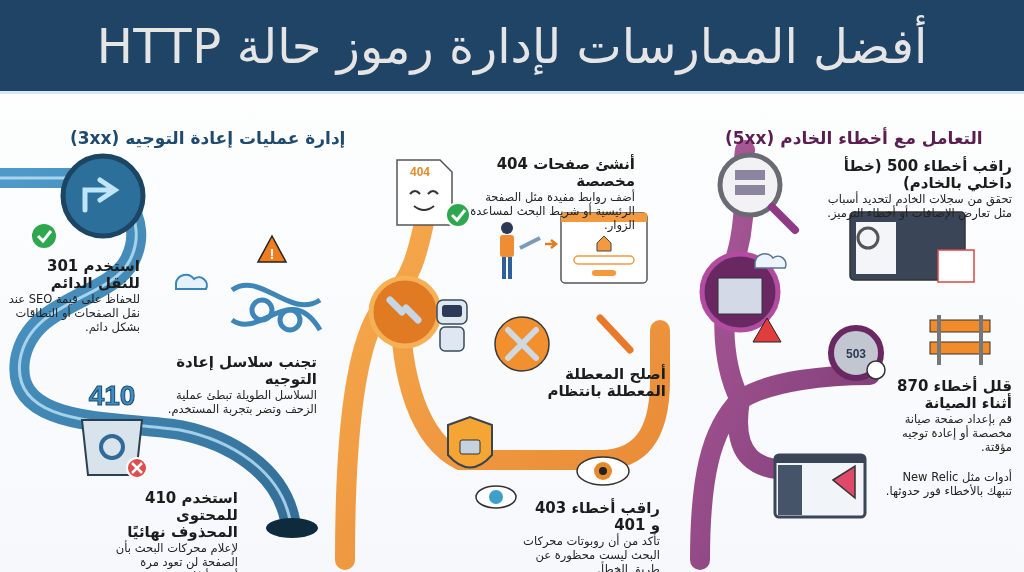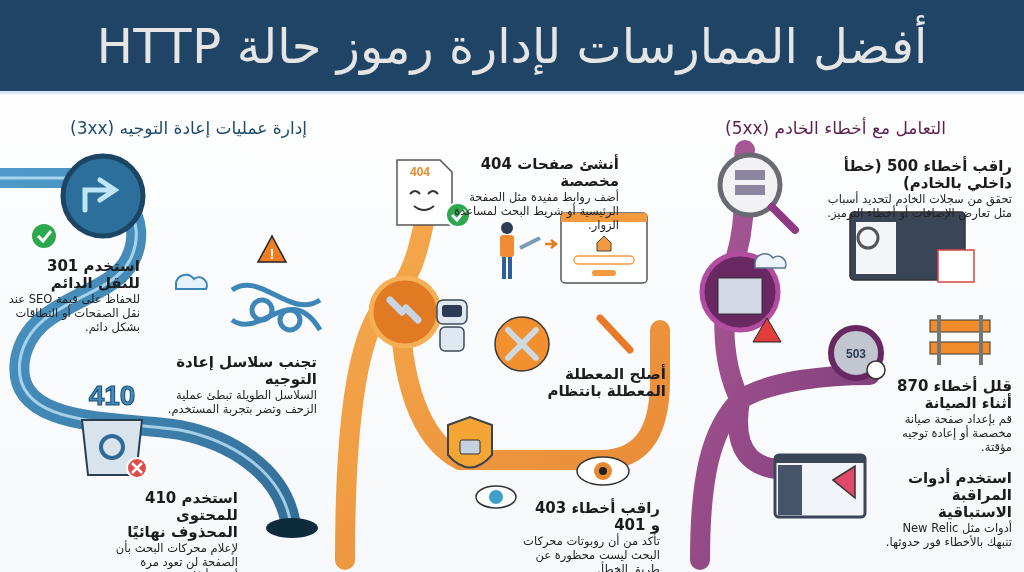--- a/index.html
+++ b/index.html
@@ -1,20 +1,20 @@
 <!DOCTYPE html>
 <html><head>
 <meta charset="utf-8">
 <style>
   *{box-sizing:border-box;margin:0;padding:0}
   html,body{width:1024px;height:572px;overflow:hidden;background:#fbfcfd;font-family:"DejaVu Sans","Liberation Sans",sans-serif}
   .stage{position:relative;width:1024px;height:572px;background:linear-gradient(180deg,#ffffff 0%,#f6f8fb 100%)}
   .header{position:absolute;left:0;top:0;width:1024px;height:94px;background:#1f4466;display:flex;align-items:center;justify-content:center;border-bottom:3px solid #d7e7f3}
   .header h1{color:#e5e5e5;font-size:48px;font-weight:normal;direction:rtl;letter-spacing:0.5px}
-  .sec-title{position:absolute;top:118px;font-size:17px;font-weight:normal;direction:rtl;text-align:right;white-space:nowrap}
+  .sec-title{position:absolute;top:128px;font-size:17px;font-weight:bold;direction:rtl;text-align:right;white-space:nowrap}
   .t3{left:70px;color:#1e4a6e}
   .t4{left:418px;color:#b45f1f}
   .t5{left:725px;color:#5b1f4f}
   .block{position:absolute;direction:rtl;text-align:right;color:#1c1c1c}
   .block .h{font-weight:bold;font-size:15px;line-height:17px}
   .block .d{font-size:11.5px;line-height:14px;color:#222}
   svg{position:absolute;left:0;top:0}
 </style>
 </head>
 <body>
@@ -147,38 +147,37 @@
   </div>
   <div class="block" style="left:165px;top:354px;width:152px">
     <div class="h">تجنب سلاسل إعادة التوجيه</div>
     <div class="d">السلاسل الطويلة تبطئ عملية الزحف وتضر بتجربة المستخدم.</div>
   </div>
   <div class="block" style="left:112px;top:490px;width:126px">
     <div class="h">استخدم 410 للمحتوى المحذوف نهائيًا</div>
     <div class="d">لإعلام محركات البحث بأن الصفحة لن تعود مرة أخرى أبدًا.</div>
   </div>
 
-  <div class="block" style="left:439px;top:156px;width:180px">
+  <div class="block" style="left:455px;top:156px;width:180px">
     <div class="h">أنشئ صفحات 404 مخصصة</div>
     <div class="d">أضف روابط مفيدة مثل الصفحة الرئيسية أو شريط البحث لمساعدة الزوار.</div>
   </div>
   <div class="block" style="left:542px;top:366px;width:124px">
     <div class="h">أصلح المعطلة المعطلة بانتظام</div>
   </div>
   <div class="block" style="left:522px;top:500px;width:138px">
     <div class="h">راقب أخطاء 403 و 401</div>
     <div class="d">تأكد من أن روبوتات محركات البحث ليست محظورة عن طريق الخطأ.</div>
   </div>
 
   <div class="block" style="left:820px;top:158px;width:192px">
     <div class="h">راقب أخطاء 500 (خطأ داخلي بالخادم)</div>
     <div class="d">تحقق من سجلات الخادم لتحديد أسباب مثل تعارض الإضافات أو أخطاء الترميز.</div>
   </div>
   <div class="block" style="left:880px;top:378px;width:132px">
     <div class="h">قلل أخطاء 870 أثناء الصيانة</div>
     <div class="d">قم بإعداد صفحة صيانة مخصصة أو إعادة توجيه مؤقتة.</div>
   </div>
   <div class="block" style="left:880px;top:470px;width:132px">
-    <div class="h">استخدم أدوات المراقبة الاستباقية</div>
     <div class="d">أدوات مثل New Relic تنبهك بالأخطاء فور حدوثها.</div>
   </div>
 
 </div>
 
 </body></html>

